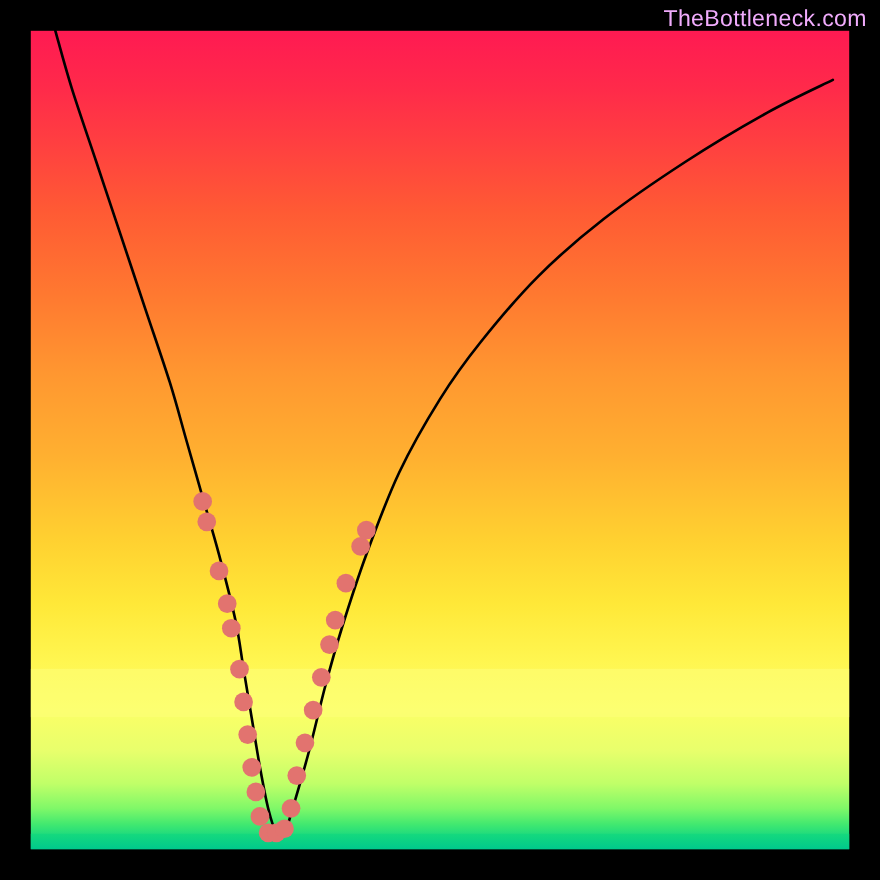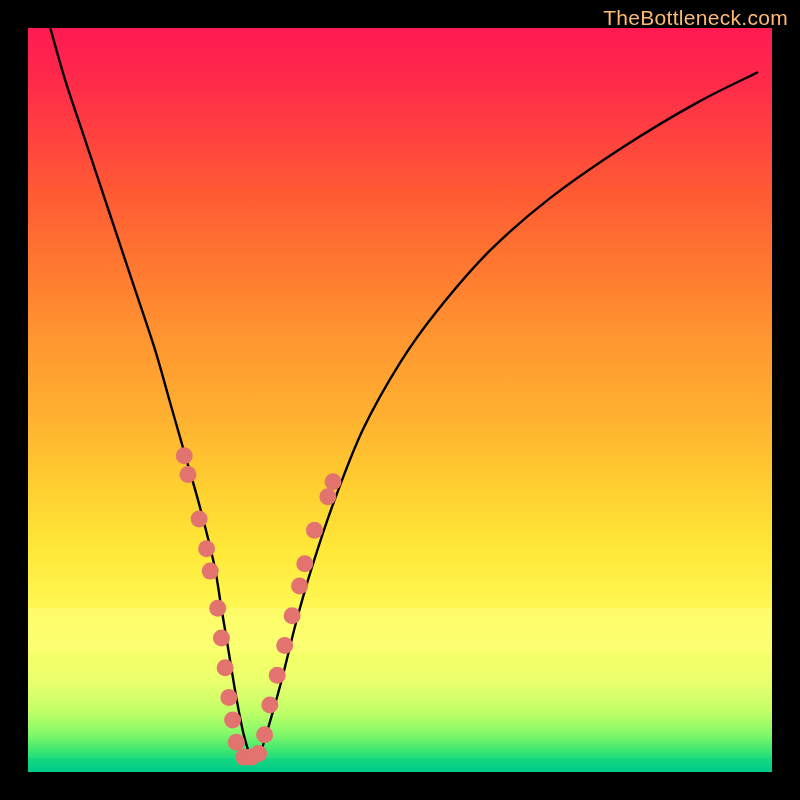--- a/index.html
+++ b/index.html
@@ -62,21 +62,21 @@
     left: 0; right: 0;
     bottom: 120px;
     height: 44px;
     background: #fdff7a;
     opacity: 0.55;
   }
   .watermark {
     position: absolute;
     top: 6px;
     right: 12px;
-    color: #fdba74;
+    color: #f0abfc;
     font-size: 21px;
     font-weight: 500;
     letter-spacing: 0.3px;
     user-select: none;
   }
   svg.curve {
     position: absolute;
     inset: 0;
     width: 100%;
     height: 100%;

